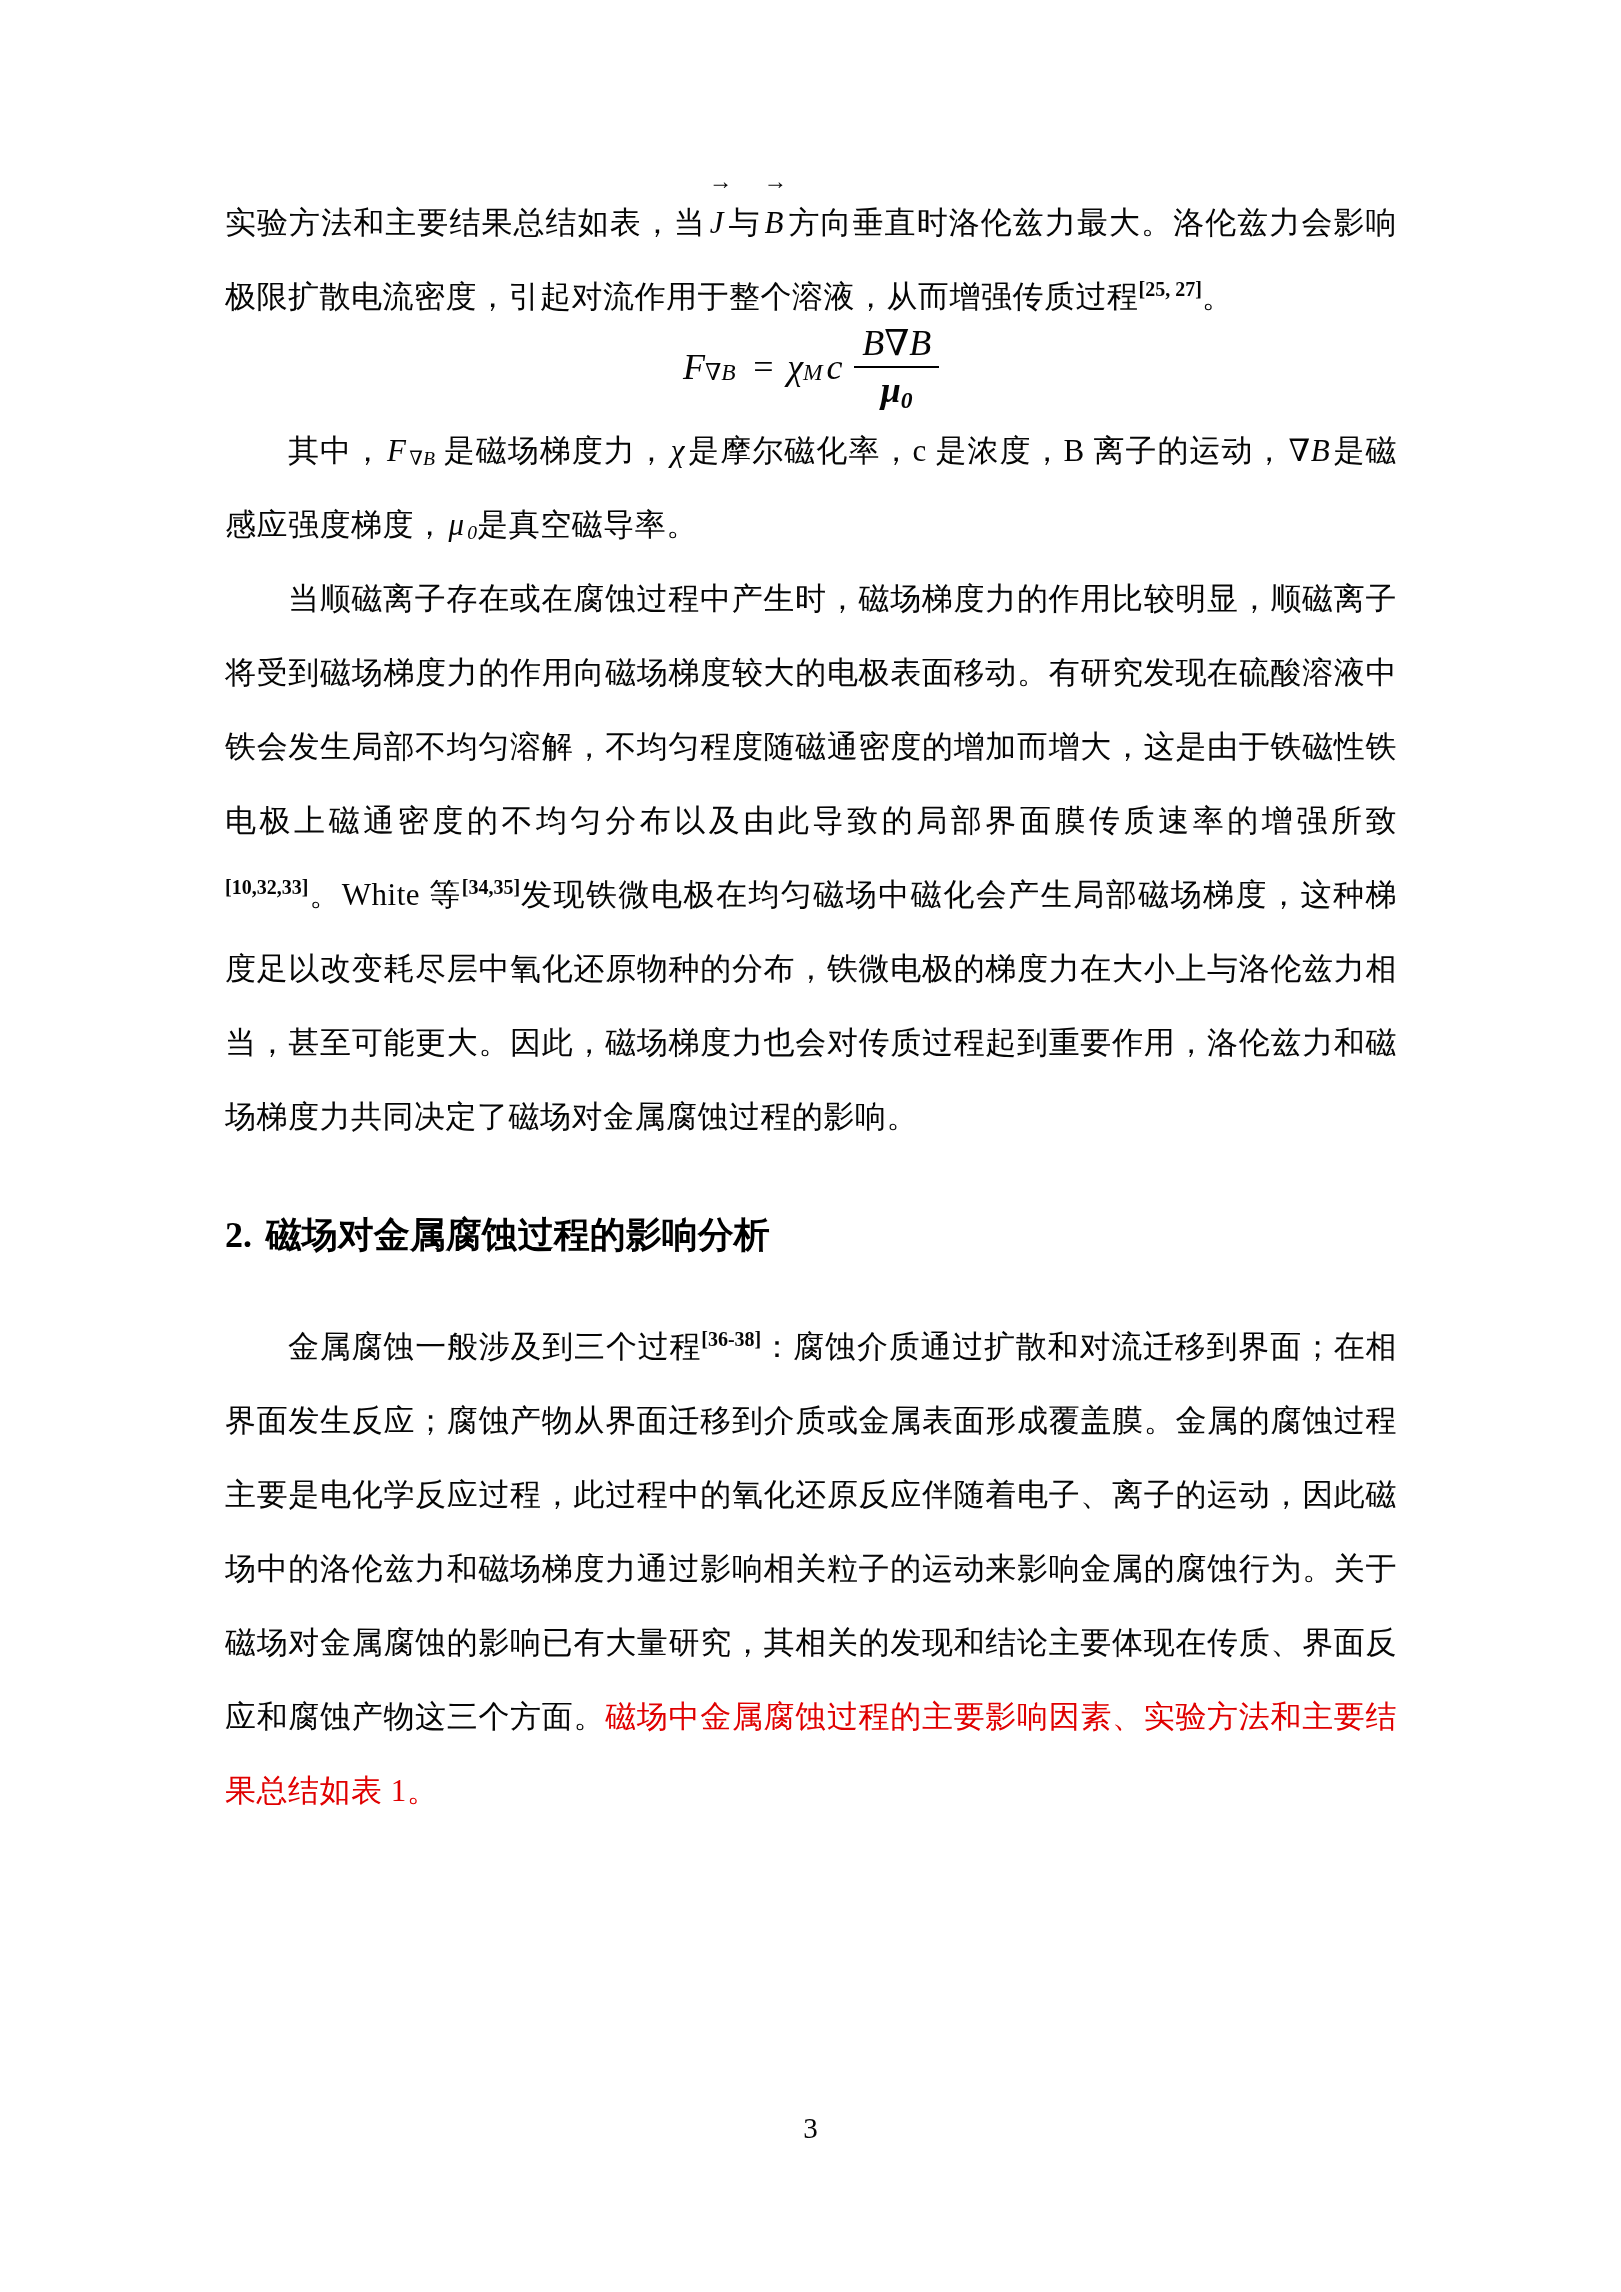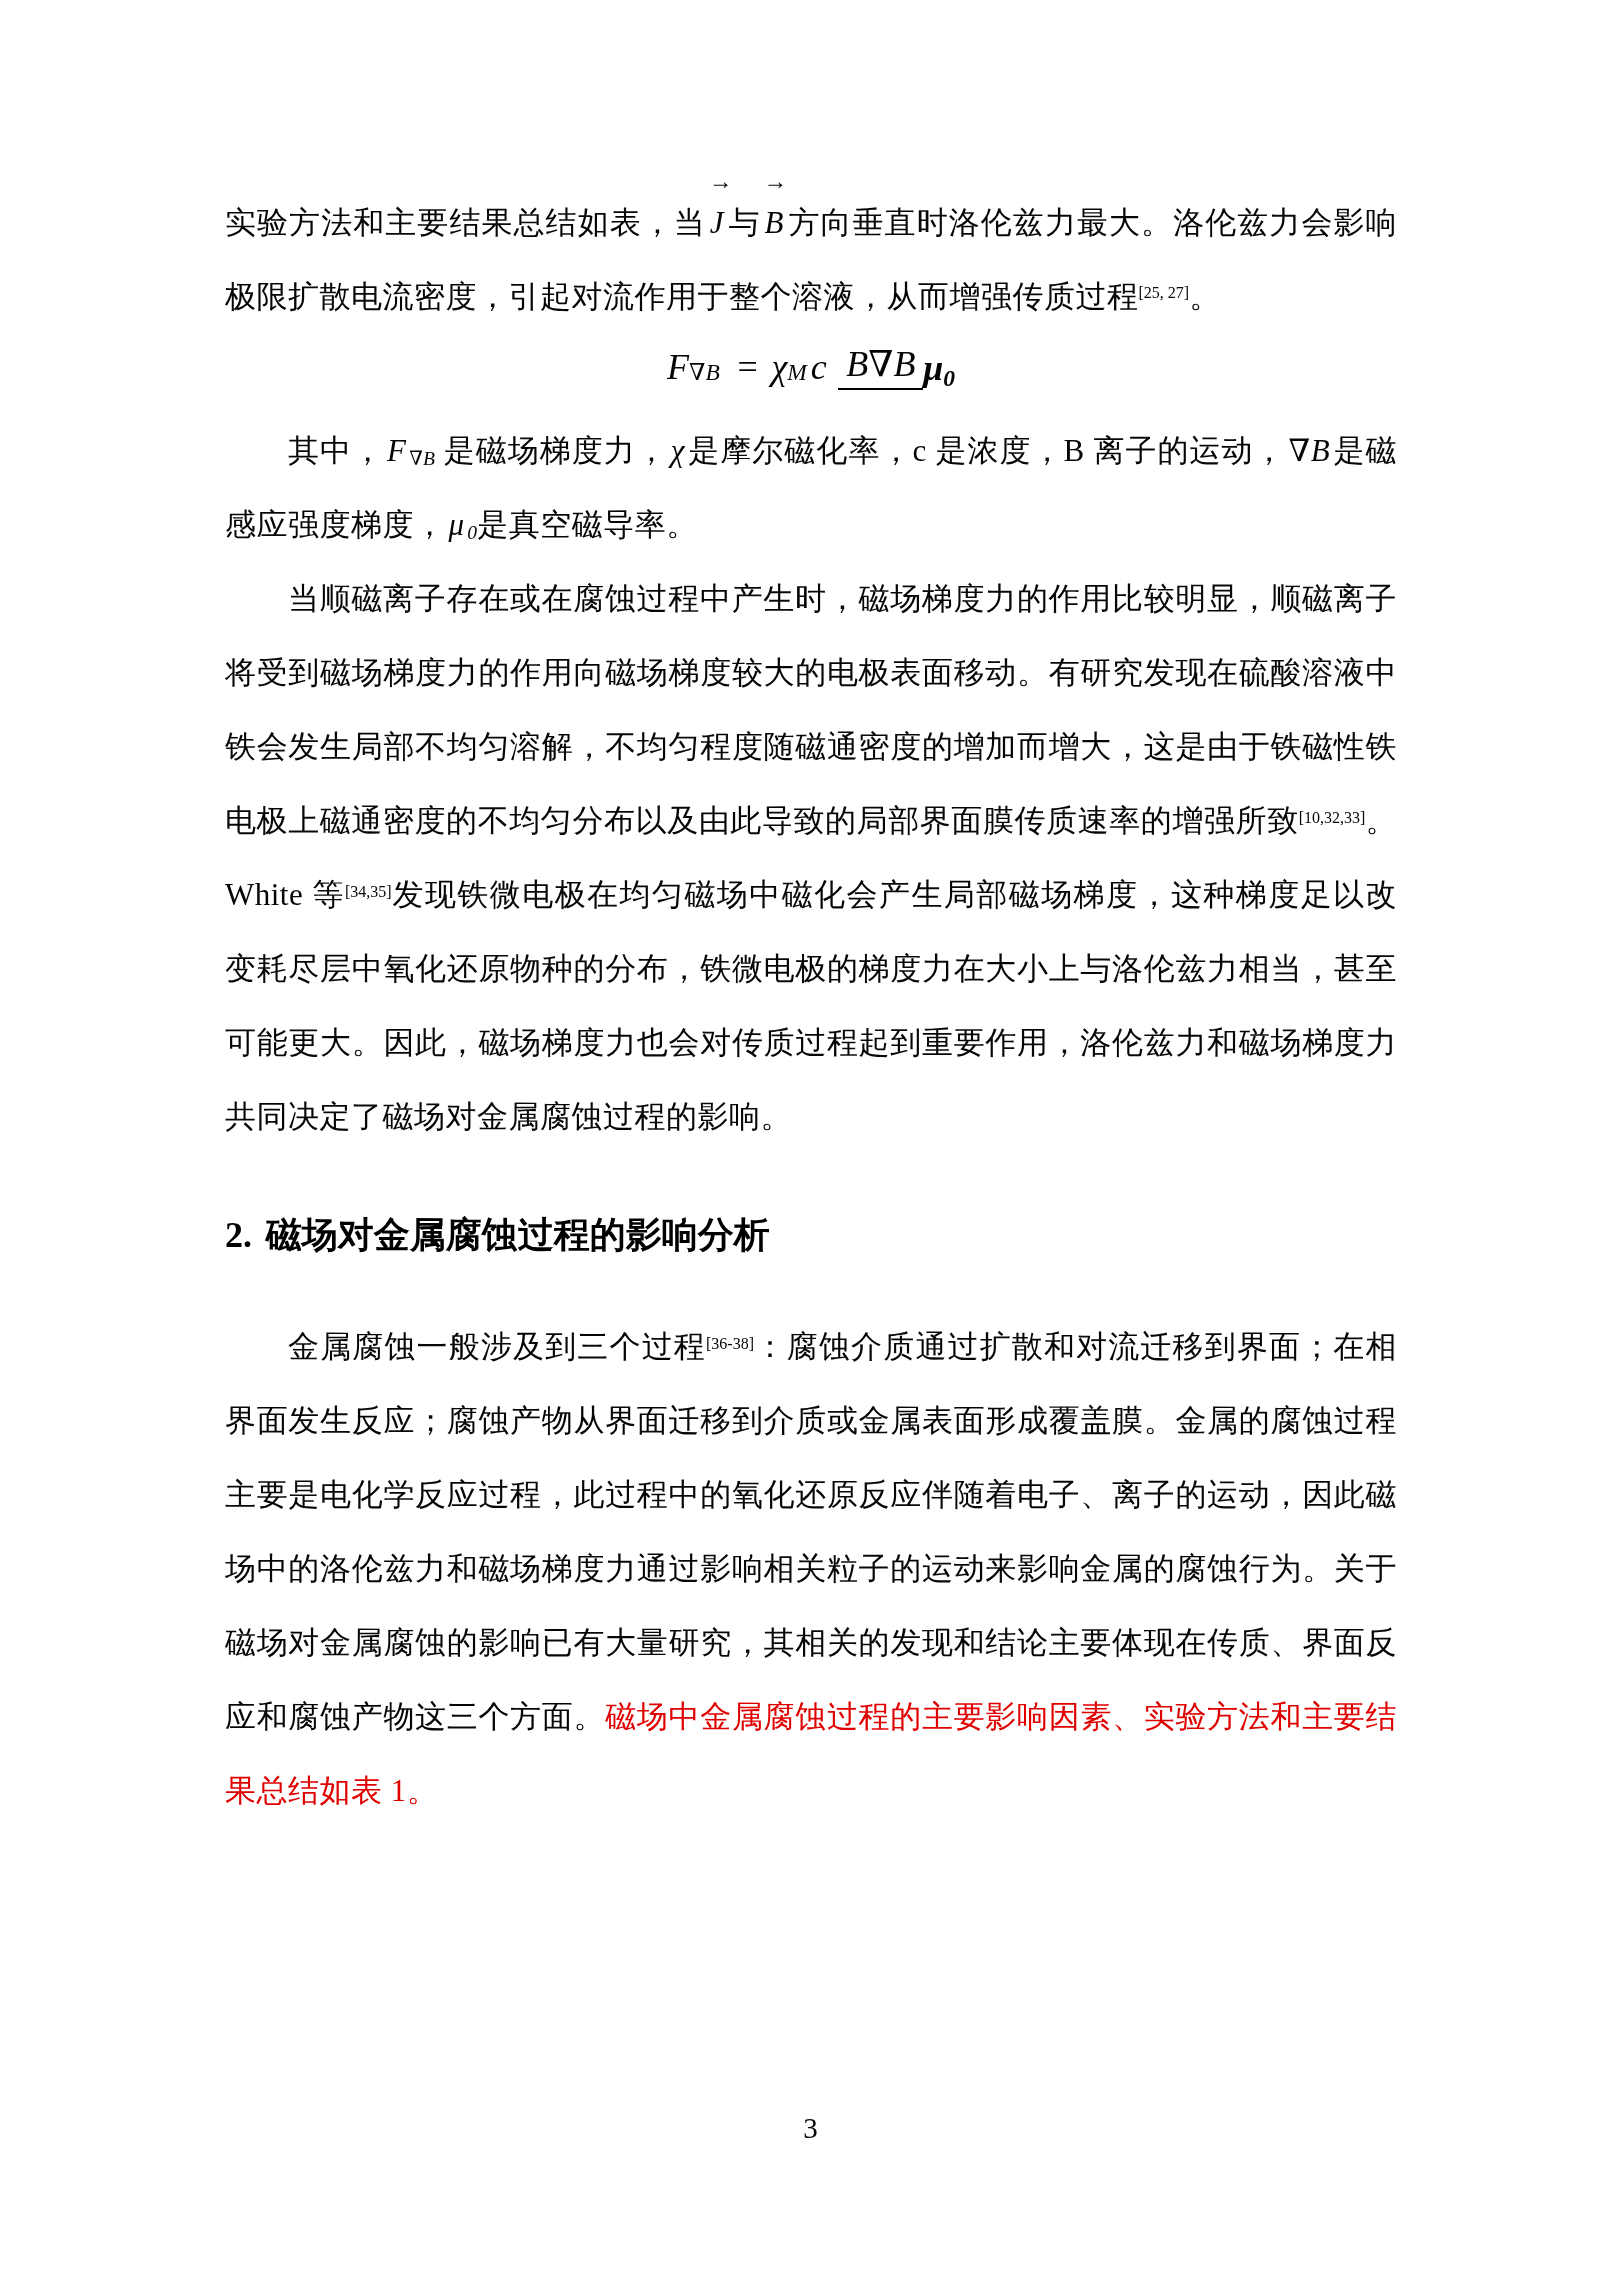--- a/index.html
+++ b/index.html
@@ -28,25 +28,26 @@
     line-height: 74px;
     text-align: justify;
     letter-spacing: 0.5px;
     margin: 0;
   }
   .para.indent { text-indent: 63px; }
 
   
   .run-t { }
   .run-sup {
-    font-size: 16px;
+    font-size: 20px;
     line-height: 0;
     position: relative;
     top: -0.55em;
     letter-spacing: 0;
+    font-weight: bold;
   }
   .run-i {
     font-style: italic;
     font-family: "Liberation Serif", "DejaVu Serif", serif;
     padding: 0 2.9px;
   }
   .run-sub {
     font-size: 19.6px;
     line-height: 0;
     position: relative;
@@ -89,21 +90,21 @@
   }
   .formula-row .fsub {
     font-size: 23.5px;
     font-style: italic;
     position: relative;
     top: 0.22em;
     margin-right: 3.9px;
   }
   .frac {
     display: inline-flex;
-    flex-direction: row;
+    flex-direction: column;
     align-items: center;
     margin-left: 11.8px;
     font-style: italic;
     line-height: 1.1;
   }
   .frac .num {
     padding: 0 7.8px 2.9px;
     border-bottom: 2.9px solid #000;
   }
   .frac .den { padding-top: 2.9px; font-weight: bold; }

